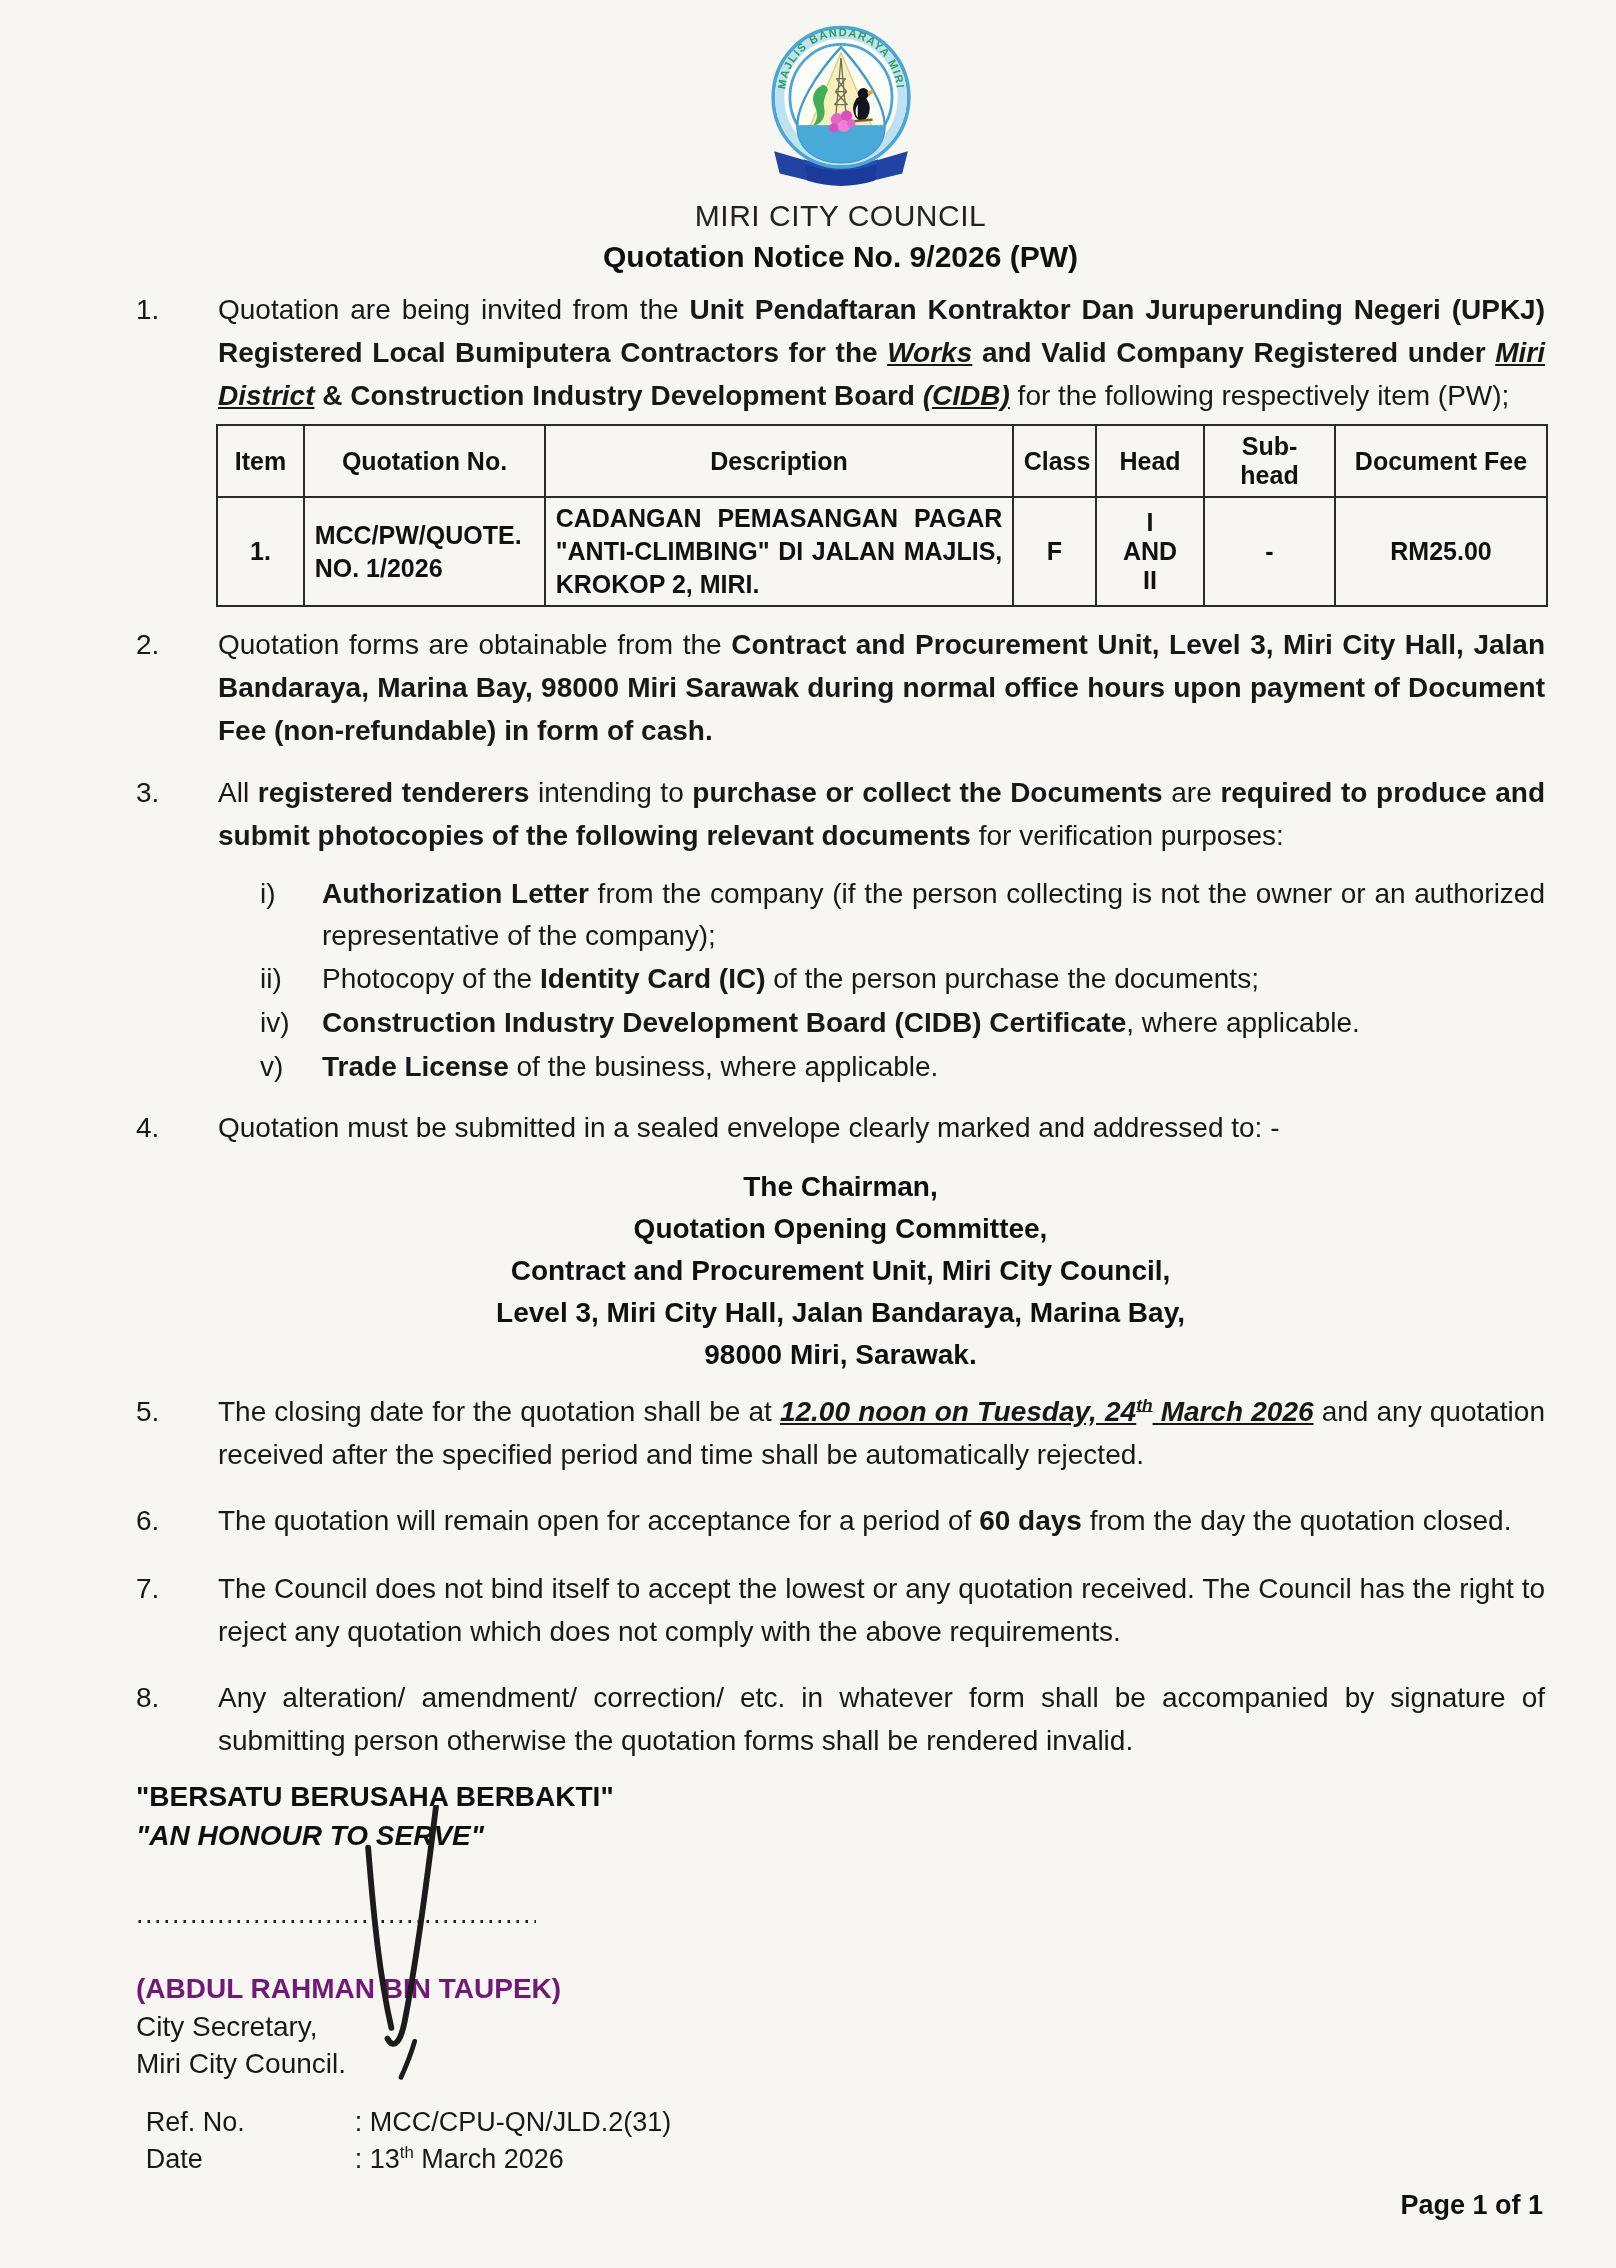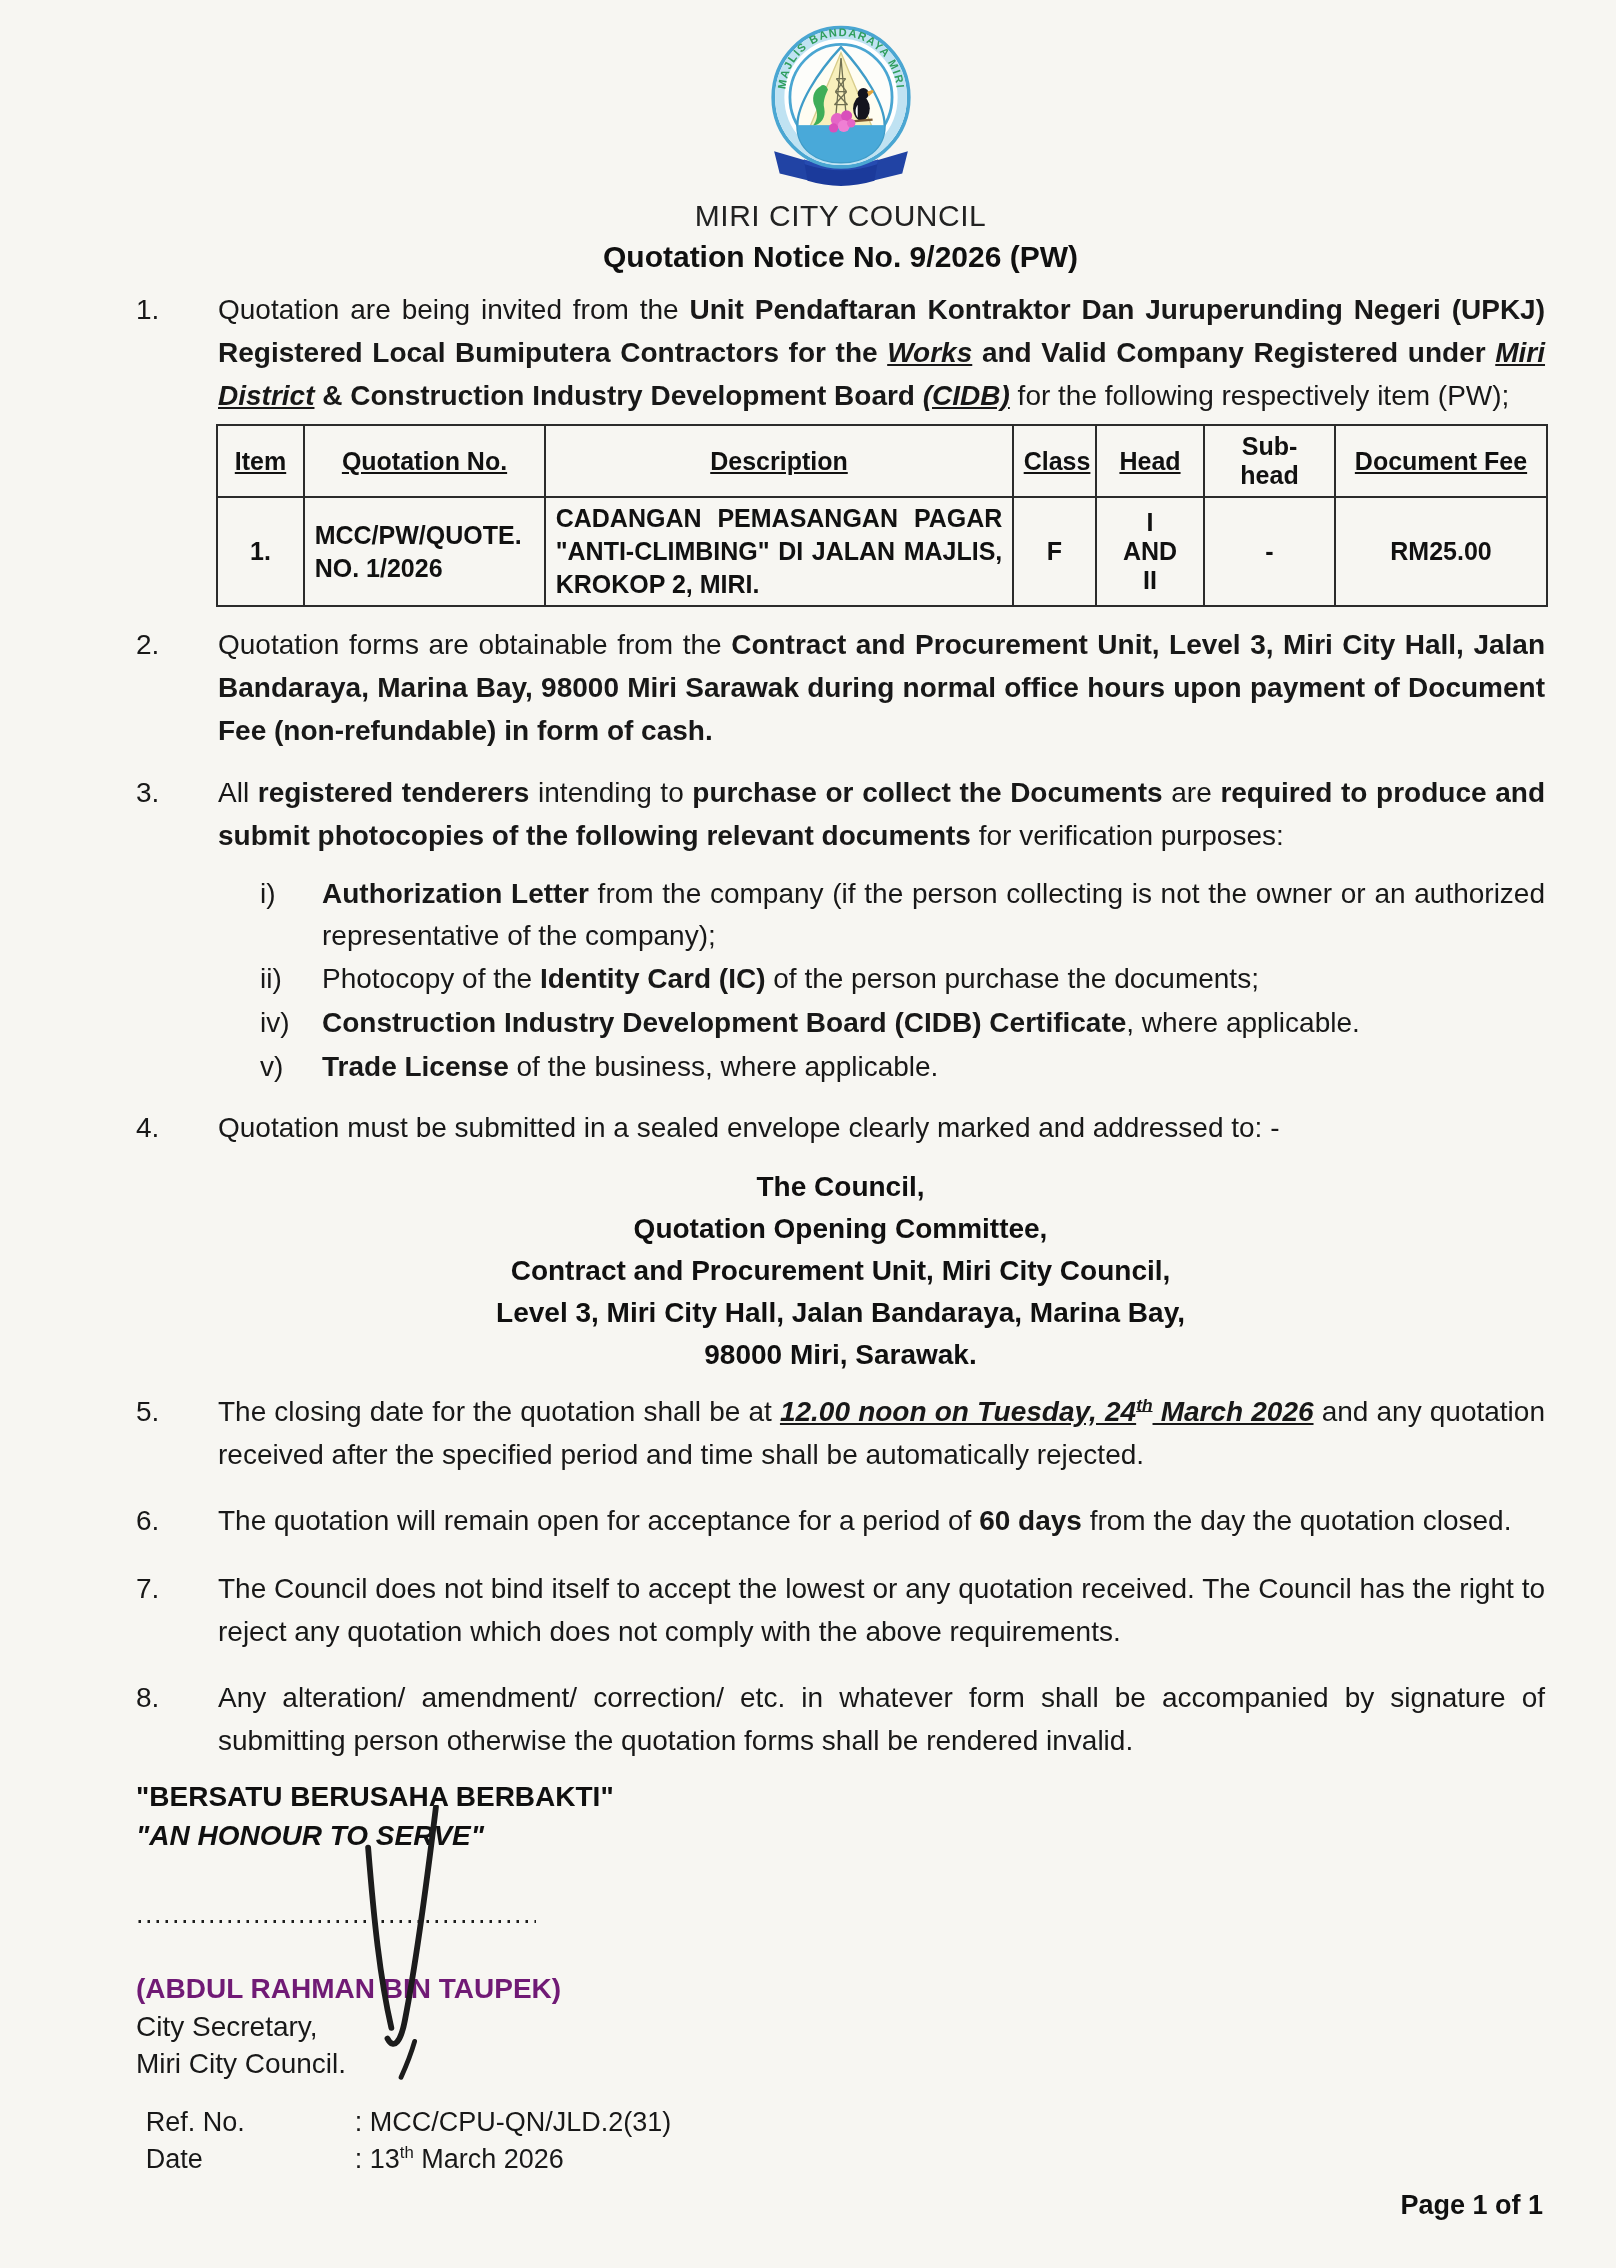--- a/index.html
+++ b/index.html
@@ -34,21 +34,21 @@
   .mt18{margin-top:17.5px}.mt20{margin-top:19.4px}.mt24{margin-top:23px}.mt26{margin-top:25px}
 
   
   table.quote-table{
     border-collapse:collapse;margin:7.8px 0 0 80px;width:1329px;table-layout:fixed;
     font-size:25px;color:#111;
   }
   .quote-table th,.quote-table td{
     border:2.4px solid #2b2b2b;padding:3.9px 9.7px;font-weight:700;vertical-align:middle;
   }
-  .quote-table thead tr{height:72px;text-decoration:underline;}
+  .quote-table thead tr{height:72px;}
   .quote-table tbody tr{height:101px;}
   .qt-center{text-align:center;}
   .qt-desc{text-align:justify;line-height:33px;}
   .qt-quoteno{text-align:left;line-height:33px;}
   .narrow-head{display:inline-block;width:64px;line-height:29px;}
   .narrow-cell{display:inline-block;width:64px;line-height:29px;}
 
   
   .doclist{margin:15.5px 0 0 124px;}
   .sub{display:grid;grid-template-columns:62px 1fr;font-size:28px;line-height:42px;margin-top:1.9px;}
@@ -215,21 +215,21 @@
         <div class="sub-text"><span class="b">Trade License</span><span> of the business, where applicable.</span></div>
       </div>
     </div>
 
     <div class="clause mt18">
       <div class="num">4.</div>
       <div><span>Quotation must be submitted in a sealed envelope clearly marked and addressed to: -</span></div>
     </div>
 
     <div class="address">
-      <div>The Council,</div>
+      <div>The Chairman,</div>
       <div>Quotation Opening Committee,</div>
       <div>Contract and Procurement Unit, Miri City Council,</div>
       <div>Level 3, Miri City Hall, Jalan Bandaraya, Marina Bay,</div>
       <div>98000 Miri, Sarawak.</div>
     </div>
 
     <div class="clause mt14">
       <div class="num">5.</div>
       <div class="para-text"><span>The closing date for the quotation shall be at </span><span class="b u">12.00 noon on Tuesday, 24</span><sup class="b u">th</sup><span class="b u"> March 2026</span><span> and any quotation received after the specified period and time shall be automatically rejected.</span></div>
     </div>

